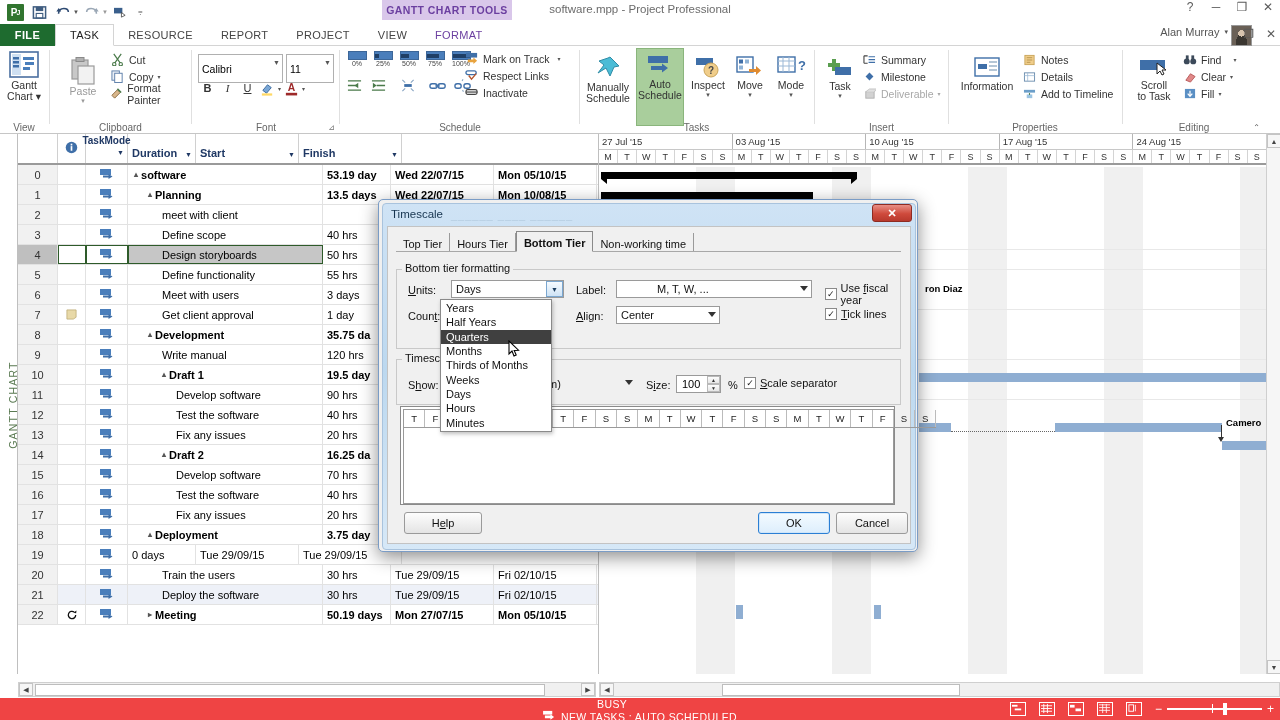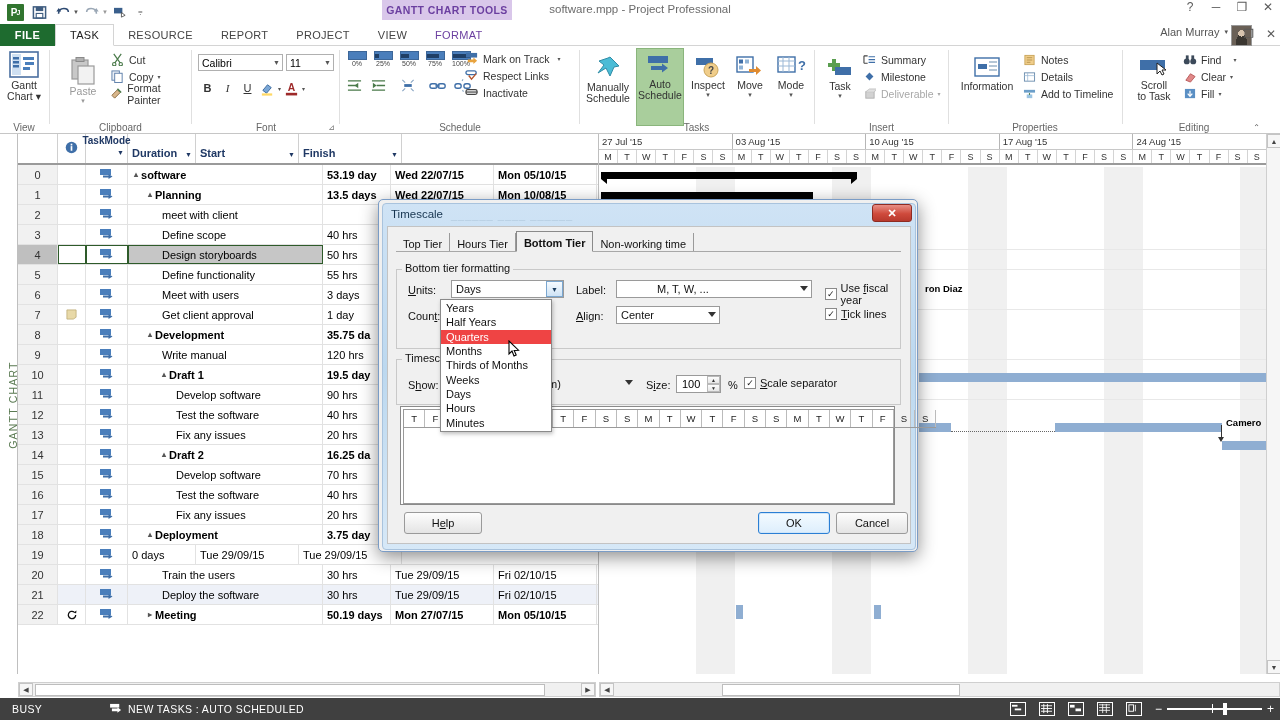--- a/index.html
+++ b/index.html
@@ -83,21 +83,21 @@
   }
   .rsep { position:absolute; top:4px; width:1px; height:74px; background:#e0e0e0; }
 
   .bigbtn { display:flex; flex-direction:column; align-items:center; width:100%; padding-top:4px; }
   .bigbtn .lbl { font-size:10.5px; color:#333; text-align:center; line-height:11px; }
 
   .smallrow { display:flex; align-items:center; gap:4px; font-size:10.5px; color:#333; height:17px;}
   .smallrow .ic { width:15px; height:15px; display:flex; align-items:center; justify-content:center; }
 
   .fontbox {
-    border:1px solid #b0b0b0; height:17px; background:#fff; display:flex; align-items:center;
+    border:1px solid #b0b0b0; height:29px; background:#fff; display:flex; align-items:center;
     padding:0 3px; font-size:10.5px; position:relative;
   }
   .fontbox .cv { position:absolute; right:2px; top:4px; font-size:7px; color:#555;}
   .fmtbtn { width:19px; height:18px; display:flex; align-items:center; justify-content:center; font-size:11px; color:#333;}
 
   .pctbtn { width:22px; display:flex; flex-direction:column; align-items:center; }
   .pctbar { width:19px; height:9px; background:#4a7ebb; position:relative; border:1px solid #3c6698;}
   .pctbar i { position:absolute; left:0; top:2px; height:4px; background:#1f3f66; display:block;}
   .pctlbl { font-size:7px; color:#444; margin-top:0px;}
 
@@ -159,21 +159,21 @@
   
   .hsb { position:absolute; height:15px; background:#f0f0f0; border:1px solid #cfcfcf; display:flex; align-items:center;}
   .hsb .arr { width:14px; height:13px; display:flex; align-items:center; justify-content:center; font-size:7px; color:#444; background:#f6f6f6; border:1px solid #c4c4c4;}
   .hsb .thumb { height:12px; background:#fff; border:1px solid #bdbdbd; }
   .vsb { position:absolute; right:0; top:134px; width:14px; height:540px; background:#f3f3f3; border-left:1px solid #cfcfcf;}
   .vsb .arr { width:14px; height:14px; display:flex; align-items:center; justify-content:center; font-size:7px; color:#444; border:1px solid #c4c4c4; background:#f6f6f6;}
 
   
   .statusbar {
     position:absolute; left:0; bottom:0; width:1280px; height:22px;
-    background:#404040; color:#fff; font-size:10.5px; display:flex; align-items:center;
+    background:#ef4444; color:#fff; font-size:10.5px; display:flex; align-items:center;flex-direction:column;
   }
   .sb-busy { padding-left:12px; width:110px; letter-spacing:.4px;}
   .sb-new { display:flex; align-items:center; gap:5px; letter-spacing:.4px;}
   .sb-right { position:absolute; right:6px; top:0; height:22px; display:flex; align-items:center; gap:13px;}
   .viewico { width:16px; height:14px; border:1.4px solid #fff; position:relative;}
   .zoomslider { display:flex; align-items:center; gap:5px; color:#fff; font-size:12px;}
   .ztrack { width:95px; height:1.5px; background:#fff; position:relative;}
   .zthumb { position:absolute; left:56px; top:-5px; width:4px; height:12px; background:#fff;}
   .ztick { position:absolute; left:45px; top:-4px; width:1.5px; height:9px; background:#fff;}
 
@@ -225,21 +225,21 @@
   .spinbtns i { flex:1; border:1px solid #b9b9b9; background:linear-gradient(180deg,#fdfdfd,#e6e6e6); display:flex; align-items:center; justify-content:center; font-size:5px; color:#333;}
   .cbx { position:absolute; display:flex; align-items:center; gap:4px; font-size:11px; color:#111;}
   .cbx .box { width:12px; height:12px; background:#fff; border:1px solid #8a8a8a; display:flex; align-items:center; justify-content:center; font-size:9px; color:#222;}
 
   .dropdown {
     position:absolute; left:440px; top:299px; width:112px; background:#fff;
     border:1px solid #8a8a8a; z-index:40; font-size:11px; box-shadow:1px 2px 4px rgba(0,0,0,.25);
     padding:1px 0;
   }
   .dd-item { height:14.3px; padding-left:5px; display:flex; align-items:center; color:#111;}
-  .dd-item.hl { background:#ef4444; color:#fff;}
+  .dd-item.hl { background:#404040; color:#fff;}
 
   .preview {
     position:absolute; left:400px; top:406px; width:495px; height:99px;
     background:#fff; border:1px solid #8a8a8a;
   }
   .prev-inner { position:absolute; left:2px; top:2px; width:491px; height:95px; border:1px solid #999;}
   .prevcells { position:absolute; left:0; top:0; height:18px; display:flex; border-bottom:1px solid #9a9a9a;}
   .prevcells .pc { width:21.3px; border-right:1px solid #bbb; font-size:9.5px; color:#222; display:flex; align-items:center; justify-content:center;}
 
   .dbtn {

